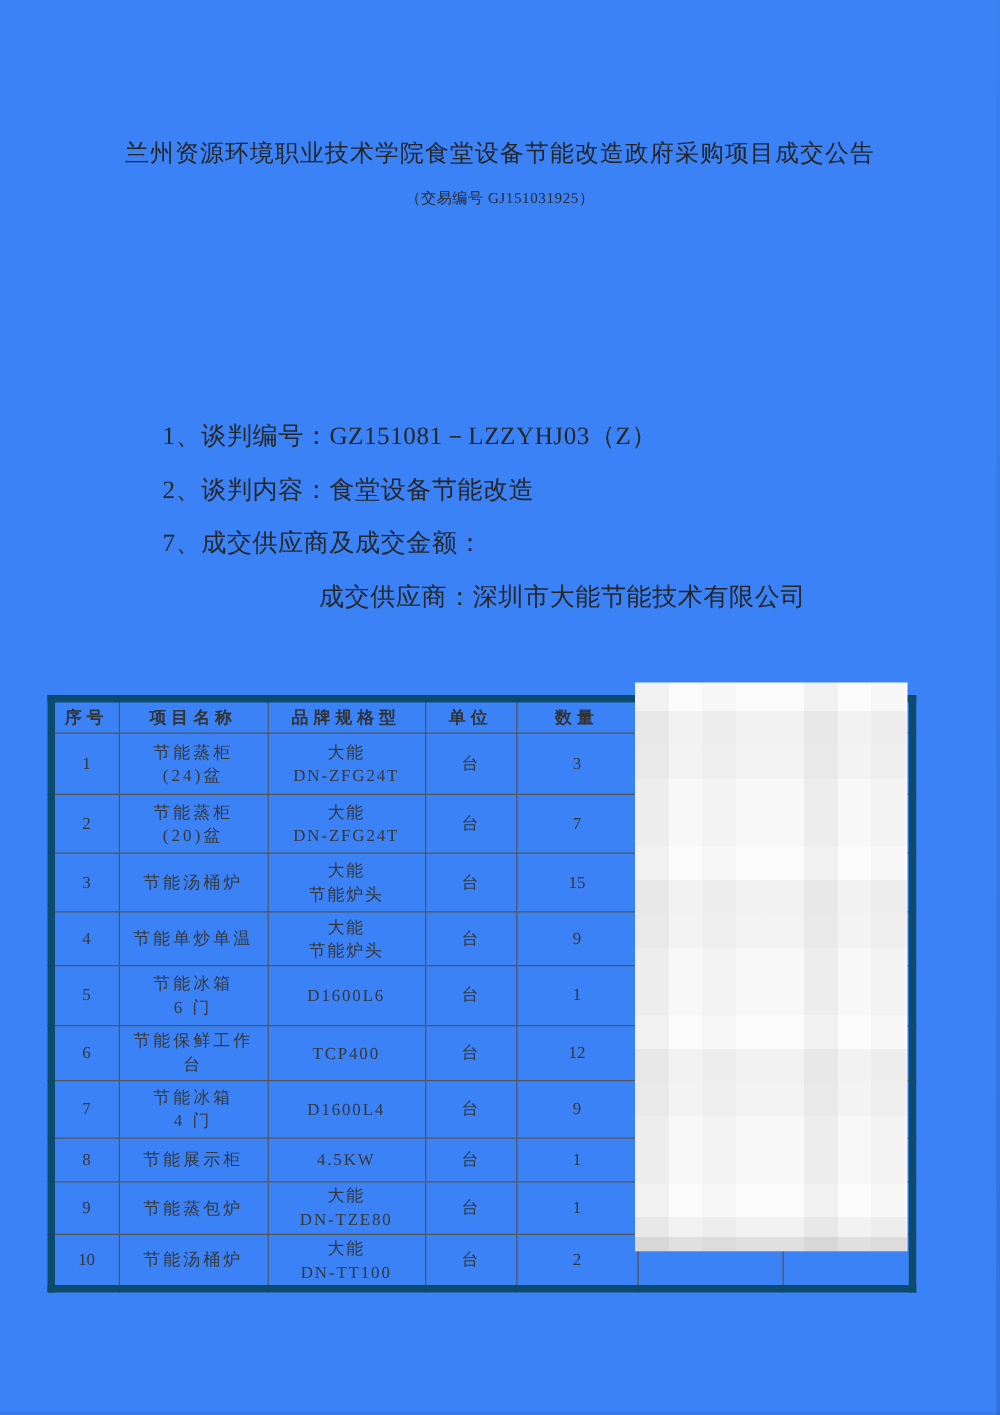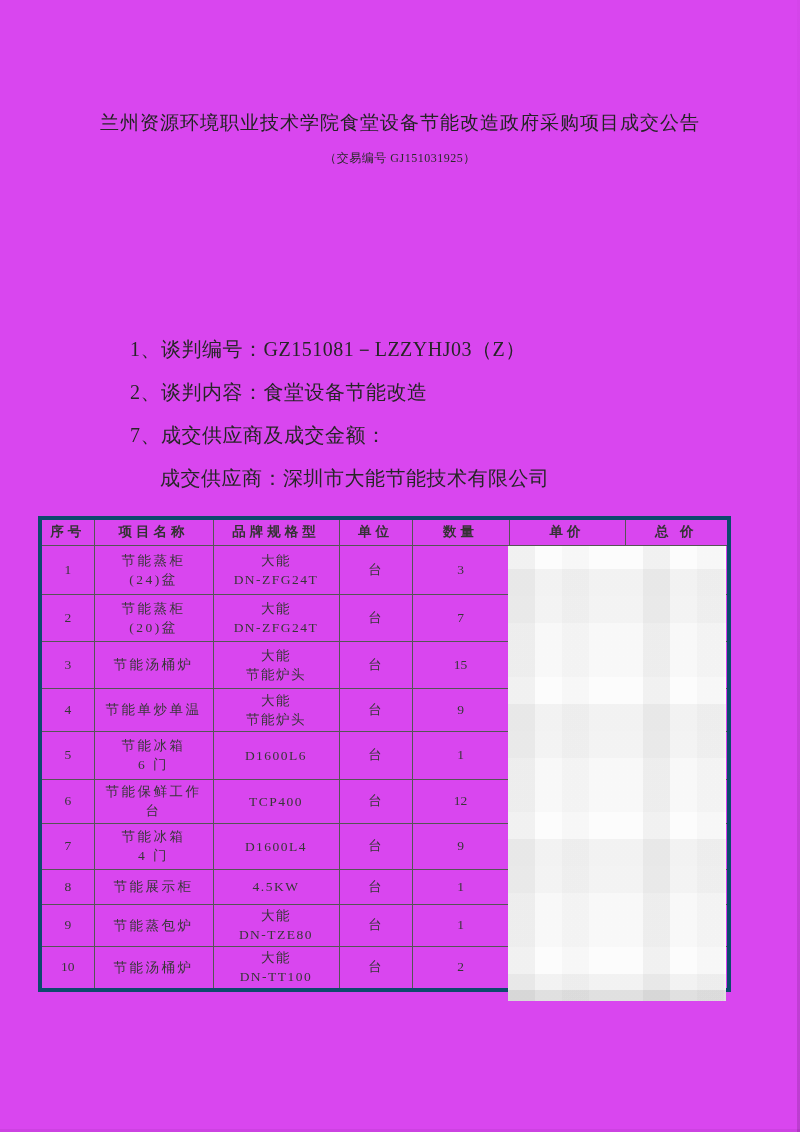--- a/index.html
+++ b/index.html
@@ -1,20 +1,20 @@
 <!DOCTYPE html>
 <html><head>
 <meta charset="utf-8">
 <style>
   * { margin:0; padding:0; box-sizing:border-box; }
   html,body { background:#ffffff; }
   .page {
     position:relative;
     width:800px; height:1132px;
-    background:#d946ef;
+    background:#3b82f6;
     overflow:hidden;
     font-family:"Liberation Serif","DejaVu Serif",serif;
     color:#2b2b2b;
   }
   .title {
     position:absolute; top:110px; left:40px; width:720px;
     text-align:center;
     font-size:19px; letter-spacing:1px; color:#242424;
     white-space:nowrap;
   }
@@ -26,28 +26,28 @@
   .intro {
     position:absolute; top:190px; left:62px; width:678px;
     font-size:18px; line-height:45px; letter-spacing:1px;
     text-align:justify; text-indent:36px; color:#262626;
   }
   .list { position:absolute; top:328px; left:130px; width:610px; }
   .list .li {
     font-size:20px; line-height:43px; letter-spacing:0.5px;
     color:#262626; white-space:nowrap;
   }
-  .list .li.supplier { padding-left:30px; }
+  .list .li.supplier { padding-left:30px;text-align:center; }
 
   .table-wrap { position:absolute; top:516px; left:38px; width:689px; }
   table.award {
     width:689px; table-layout:fixed;
     border-collapse:collapse;
-    border:4px solid #0c4a6e;
-    font-size:13.5px; color:#373737;
+    border:6px solid #0c4a6e;
+    font-size:13.5px; color:#373737;margin-top:40px;
   }
   table.award th, table.award td {
     border:1px solid #555555;
     text-align:center; vertical-align:middle;
     padding:1px 2px;
     background:transparent;
   }
   table.award th {
     height:27px; font-weight:600;
     font-size:13.5px; letter-spacing:4px; color:#333333;

